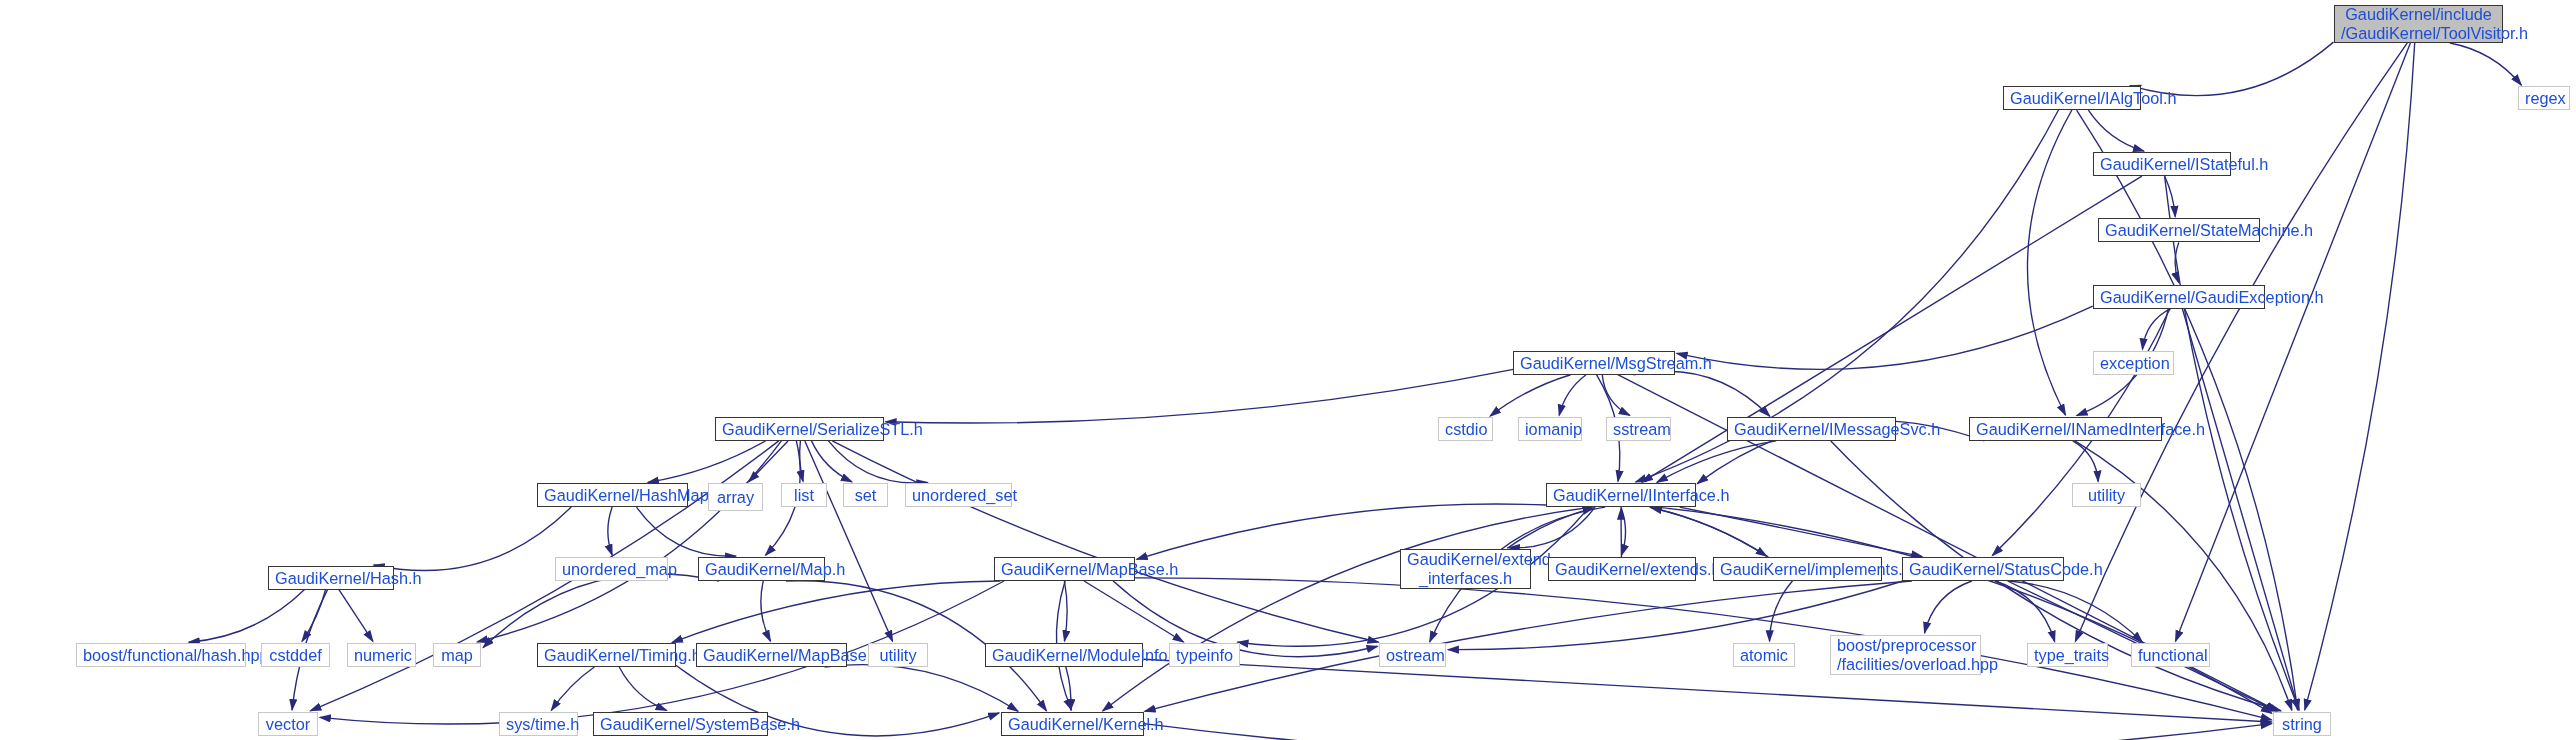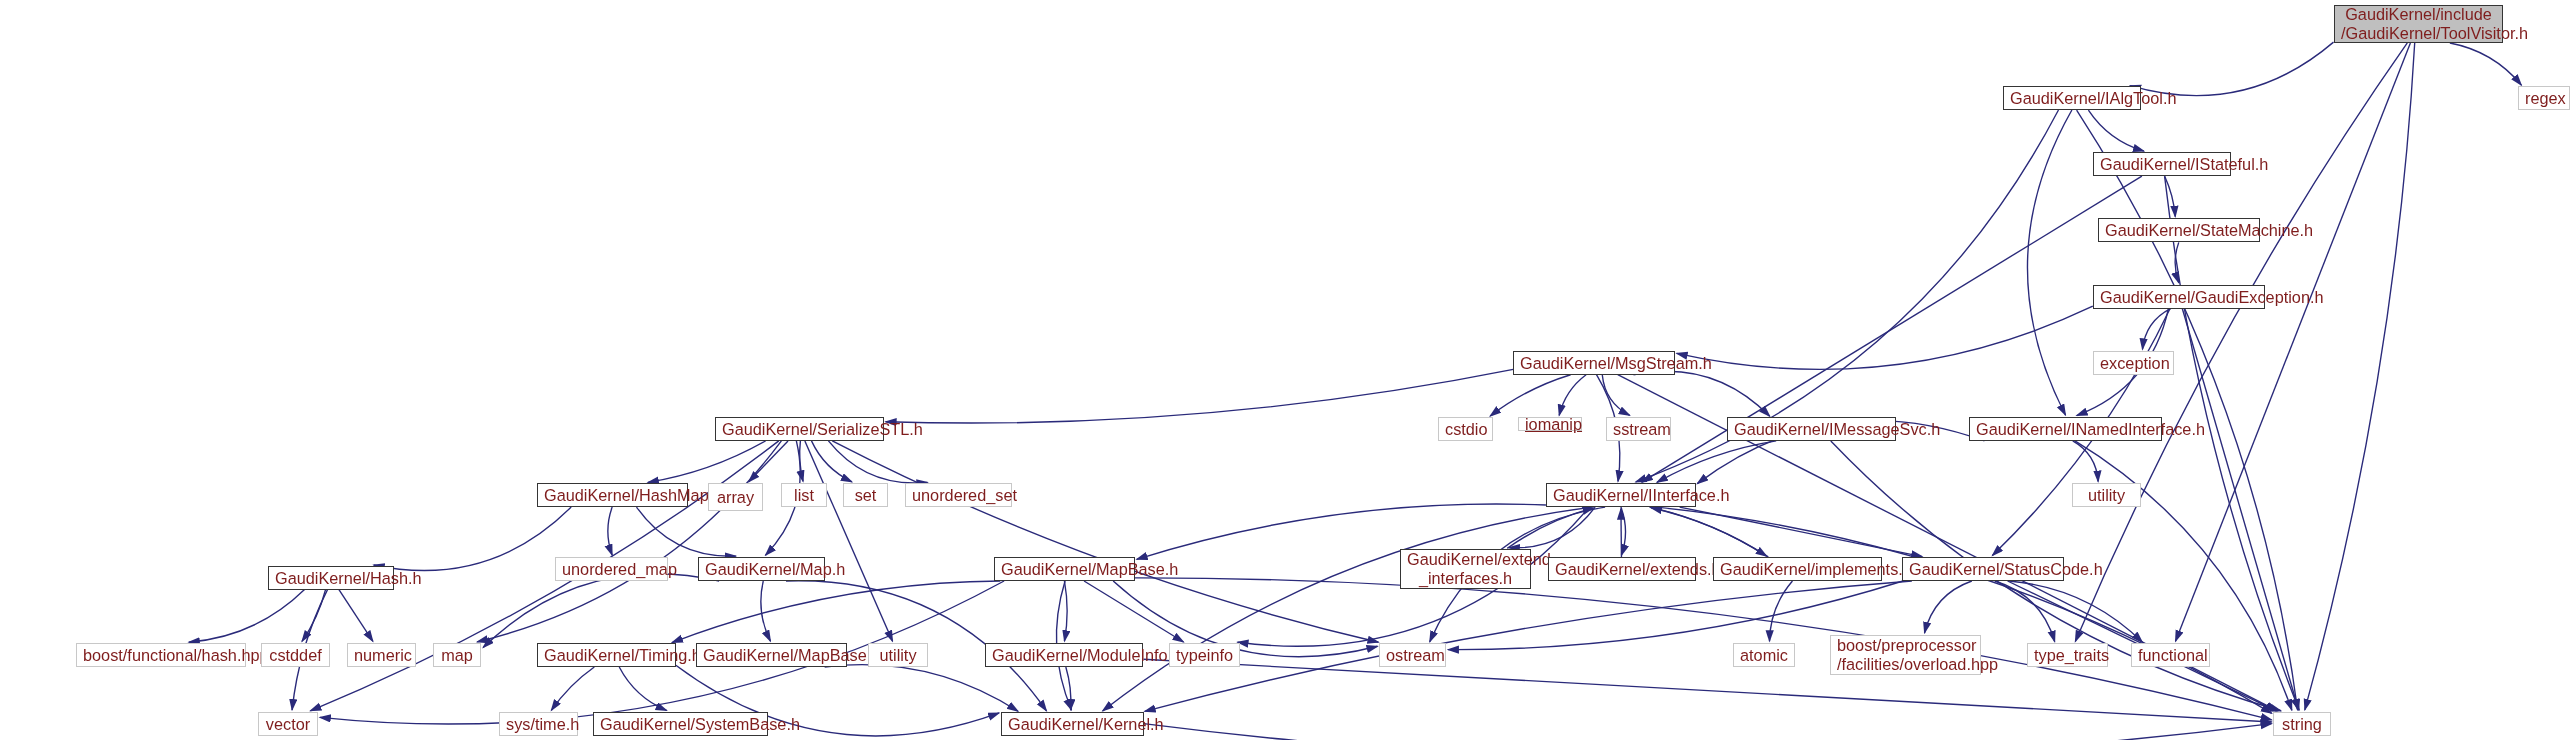--- a/index.html
+++ b/index.html
@@ -27,21 +27,21 @@
   }
   .node {
     position: absolute;
     box-sizing: border-box;
     display: flex;
     align-items: center;
     justify-content: center;
     text-align: center;
     background: #ffffff;
     border: 0.9px solid #c8c8c8;
-    color: #7f1d1d;
+    color: #1d4ed8;
     font-size: 16.3px;
     line-height: 19px;
     white-space: pre-line;
     padding: 0 6px;
   }
   .node.internal {
     border: 1.7px solid #353535;
   }
   .node.root {
     border: 1.7px solid #353535;
@@ -153,21 +153,21 @@
 /GaudiKernel/ToolVisitor.h</span></div>
       <div class="node internal" style="left: 2003px; top: 86px; width: 138px; height: 24px;"><span class="node-label">GaudiKernel/IAlgTool.h</span></div>
       <div class="node external" style="left: 2518px; top: 86px; width: 52px; height: 24px;"><span class="node-label">regex</span></div>
       <div class="node internal" style="left: 2093px; top: 152px; width: 138px; height: 24px;"><span class="node-label">GaudiKernel/IStateful.h</span></div>
       <div class="node internal" style="left: 2098px; top: 218px; width: 162px; height: 24px;"><span class="node-label">GaudiKernel/StateMachine.h</span></div>
       <div class="node internal" style="left: 2093px; top: 285px; width: 172px; height: 24px;"><span class="node-label">GaudiKernel/GaudiException.h</span></div>
       <div class="node external" style="left: 2093px; top: 351px; width: 81px; height: 24px;"><span class="node-label">exception</span></div>
       <div class="node internal" style="left: 1513px; top: 351px; width: 162px; height: 24px;"><span class="node-label">GaudiKernel/MsgStream.h</span></div>
       <div class="node internal" style="left: 715px; top: 417px; width: 169px; height: 24px;"><span class="node-label">GaudiKernel/SerializeSTL.h</span></div>
       <div class="node external" style="left: 1438px; top: 417px; width: 55px; height: 24px;"><span class="node-label">cstdio</span></div>
-      <div class="node external" style="left: 1518px; top: 417px; width: 64px; height: 14px; text-decoration: underline;"><span class="node-label">iomanip</span></div>
+      <div class="node external" style="left: 1518px; top: 417px; width: 64px; height: 24px;"><span class="node-label">iomanip</span></div>
       <div class="node external" style="left: 1606px; top: 417px; width: 65px; height: 24px; text-align: center;"><span class="node-label">sstream</span></div>
       <div class="node internal" style="left: 1727px; top: 417px; width: 169px; height: 24px;"><span class="node-label">GaudiKernel/IMessageSvc.h</span></div>
       <div class="node internal" style="left: 1969px; top: 417px; width: 193px; height: 24px;"><span class="node-label">GaudiKernel/INamedInterface.h</span></div>
       <div class="node internal" style="left: 537px; top: 483px; width: 151px; height: 24px;"><span class="node-label">GaudiKernel/HashMap.h</span></div>
       <div class="node external" style="left: 708px; top: 483px; width: 55px; height: 28px; justify-content: flex-end;"><span class="node-label">array</span></div>
       <div class="node external" style="left: 781px; top: 483px; width: 46px; height: 24px;"><span class="node-label">list</span></div>
       <div class="node external" style="left: 843px; top: 483px; width: 45px; height: 24px;"><span class="node-label">set</span></div>
       <div class="node external" style="left: 905px; top: 483px; width: 107px; height: 24px;"><span class="node-label">unordered_set</span></div>
       <div class="node internal" style="left: 1546px; top: 483px; width: 150px; height: 24px;"><span class="node-label">GaudiKernel/IInterface.h</span></div>
       <div class="node external" style="left: 2072px; top: 483px; width: 69px; height: 24px;"><span class="node-label">utility</span></div>

